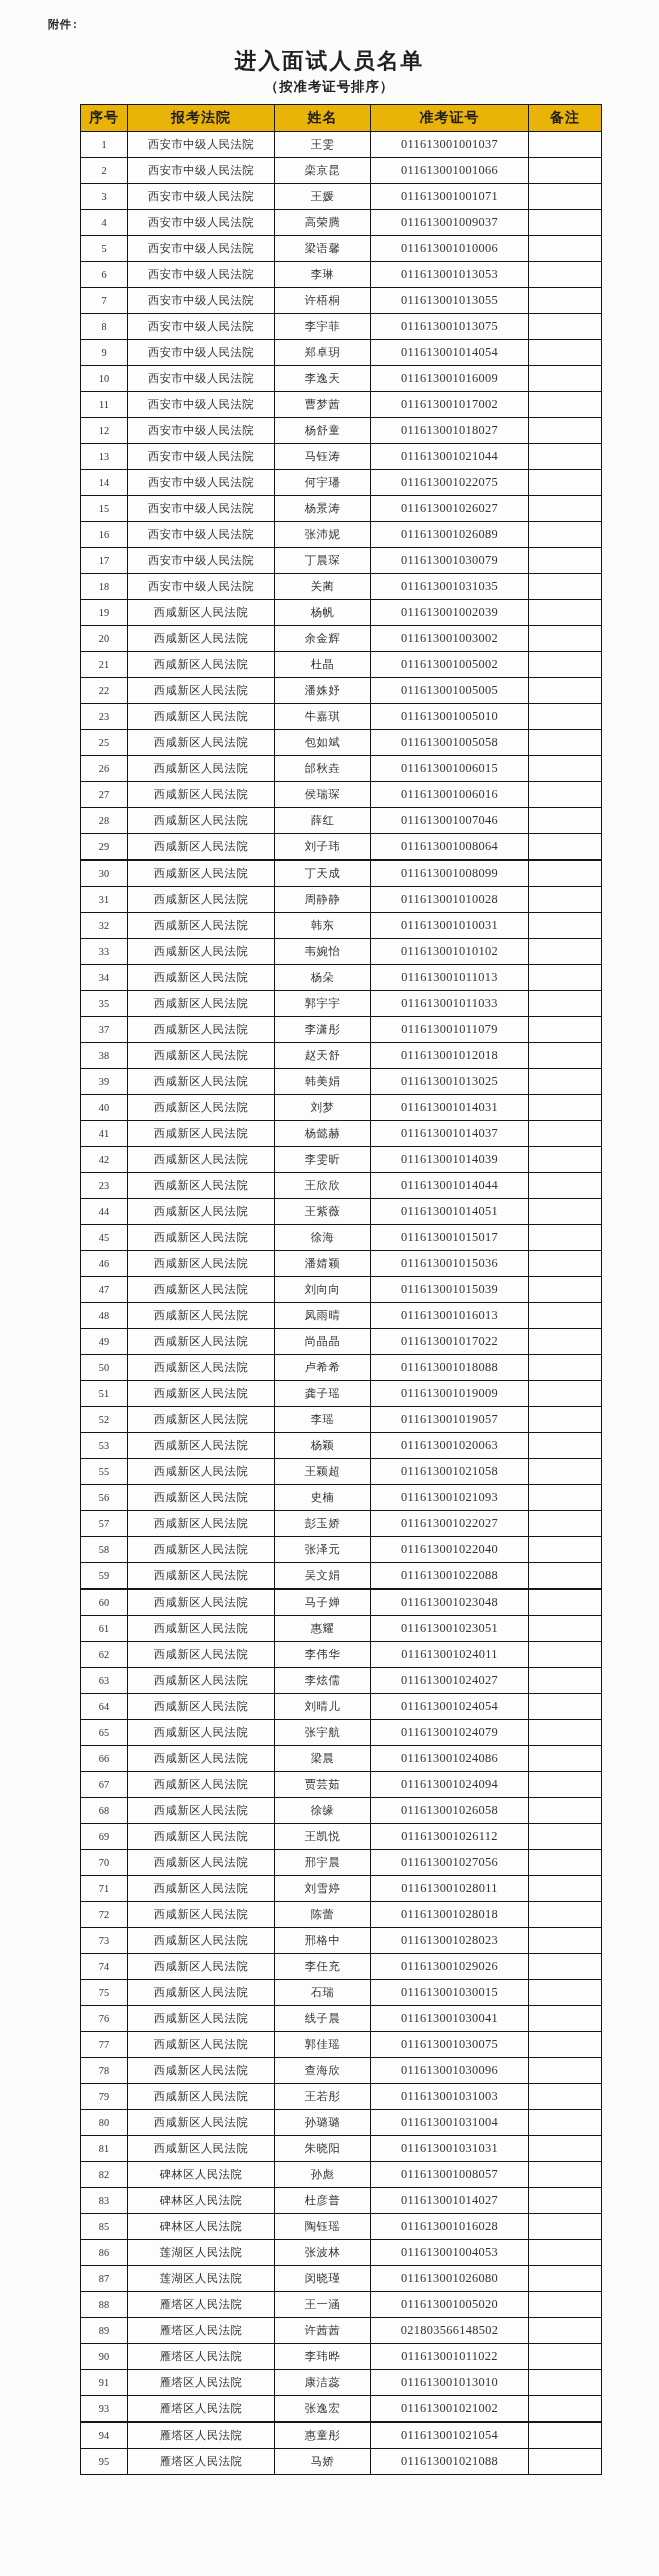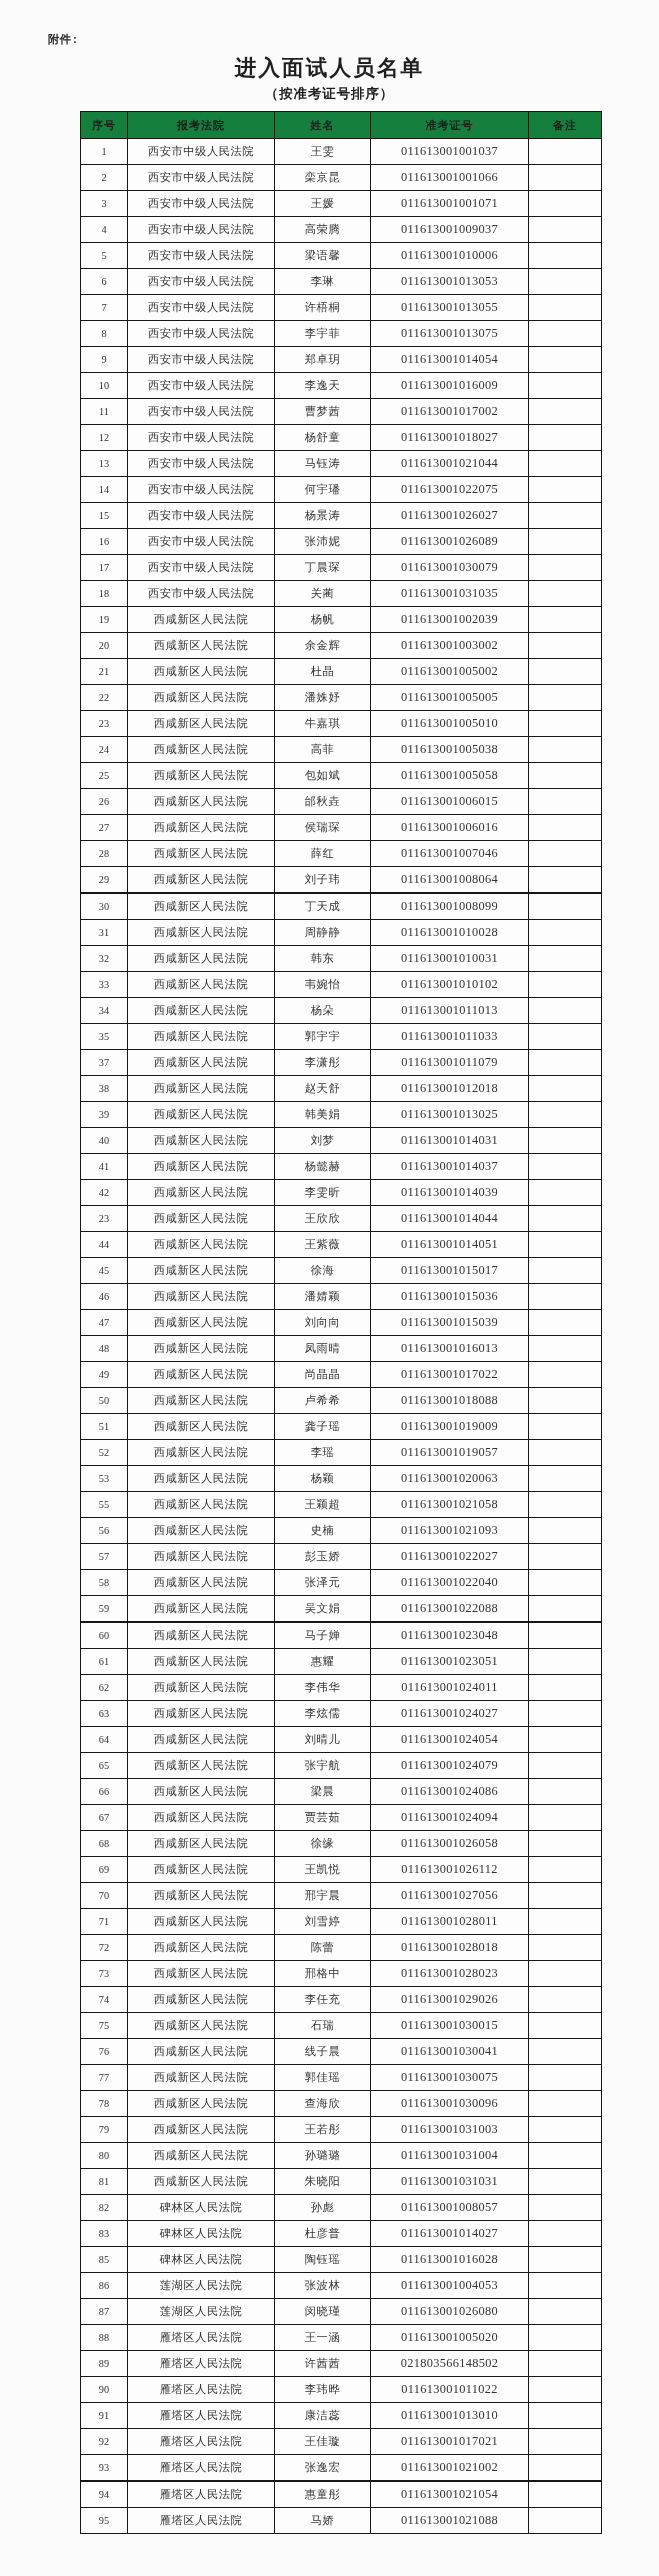--- a/index.html
+++ b/index.html
@@ -5,25 +5,25 @@
   html,body{margin:0;padding:0;}
   body{
     width:659px;height:2964px;
     background:#fbfbfb;
     font-family:"Liberation Serif","DejaVu Serif",serif;
     color:#2e2e2e;
     -webkit-font-smoothing:antialiased;
   }
   .page{width:659px;height:2964px;overflow:hidden;position:relative;background:#fbfbfb;}
   .attachment{
-    margin:32px 0 0 48px;
+    margin:17px 0 0 48px;
     font-size:11.3px;font-weight:bold;letter-spacing:0.5px;color:#2b2b2b;font-family:Liberation Mono, monospace;
   }
   .title{
-    margin:6px 0 0 0;text-align:center;
+    margin:14px 0 0 0;text-align:center;
     font-size:21.6px;font-weight:bold;letter-spacing:2.1px;color:#1f1f1f;
   }
   .subtitle{
     margin:3.1px 0 0 0;text-align:center;
     font-size:13.4px;font-weight:bold;letter-spacing:1px;color:#1f1f1f;
   }
   table.roster{
     margin:8.2px 0 0 80px;
     border-collapse:collapse;
     table-layout:fixed;
@@ -32,22 +32,22 @@
     border:1.5px solid #141414;
   }
   table.roster th, table.roster td{
     border:1px solid #161616;
     text-align:center;vertical-align:middle;
     padding:0 1px;
     overflow:hidden;white-space:nowrap;
     color:#333;
   }
   table.roster th{
-    height:26px;font-size:11px;font-weight:bold;color:#1e1e1e;letter-spacing:1px;
-    background:#15803d;
+    height:26px;font-size:14px;font-weight:bold;color:#1e1e1e;letter-spacing:1px;
+    background:#eab308;
   }
   table.roster td{height:25px;}
   .c0{width:44px;font-size:10.3px;}
   .c1{width:144px;font-size:11.3px;letter-spacing:0.5px;}
   .c2{width:93px;font-size:11.3px;letter-spacing:0.5px;}
   .c3{width:155px;font-size:12.4px;letter-spacing:0.3px;}
   .c4{width:70px;font-size:10.3px;}
   tr.pbreak td{border-top-width:2.6px;}
 </style>
 </head>
@@ -224,27 +224,20 @@
           <td class="c4"></td>
         </tr>
         <tr>
           <td class="c0">23</td>
           <td class="c1">西咸新区人民法院</td>
           <td class="c2">牛嘉琪</td>
           <td class="c3">011613001005010</td>
           <td class="c4"></td>
         </tr>
         <tr>
-          <td class="c0">24</td>
-          <td class="c1">西咸新区人民法院</td>
-          <td class="c2">高菲</td>
-          <td class="c3">011613001005038</td>
-          <td class="c4"></td>
-        </tr>
-        <tr>
           <td class="c0">25</td>
           <td class="c1">西咸新区人民法院</td>
           <td class="c2">包如斌</td>
           <td class="c3">011613001005058</td>
           <td class="c4"></td>
         </tr>
         <tr>
           <td class="c0">26</td>
           <td class="c1">西咸新区人民法院</td>
           <td class="c2">邰秋垚</td>
@@ -676,27 +669,20 @@
           <td class="c1">雁塔区人民法院</td>
           <td class="c2">李玮晔</td>
           <td class="c3">011613001011022</td>
           <td class="c4"></td>
         </tr>
         <tr>
           <td class="c0">91</td>
           <td class="c1">雁塔区人民法院</td>
           <td class="c2">康洁蕊</td>
           <td class="c3">011613001013010</td>
-          <td class="c4"></td>
-        </tr>
-        <tr>
-          <td class="c0">92</td>
-          <td class="c1">雁塔区人民法院</td>
-          <td class="c2">王佳璇</td>
-          <td class="c3">011613001017021</td>
           <td class="c4"></td>
         </tr>
         <tr>
           <td class="c0">93</td>
           <td class="c1">雁塔区人民法院</td>
           <td class="c2">张逸宏</td>
           <td class="c3">011613001021002</td>
           <td class="c4"></td>
         </tr>
         <tr class="pbreak">

